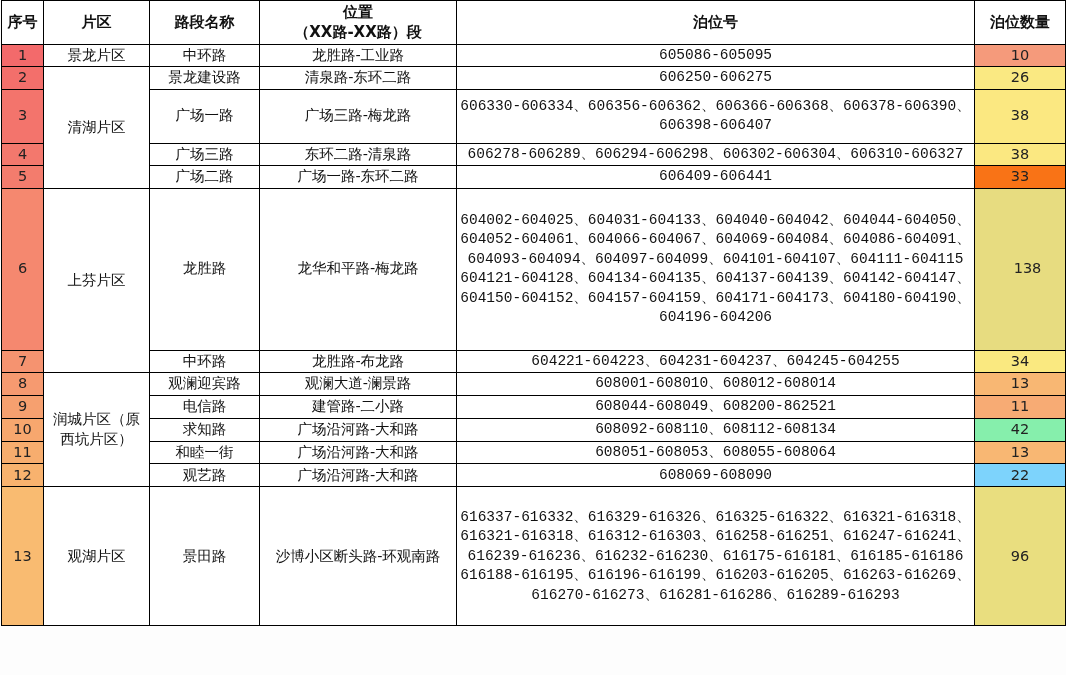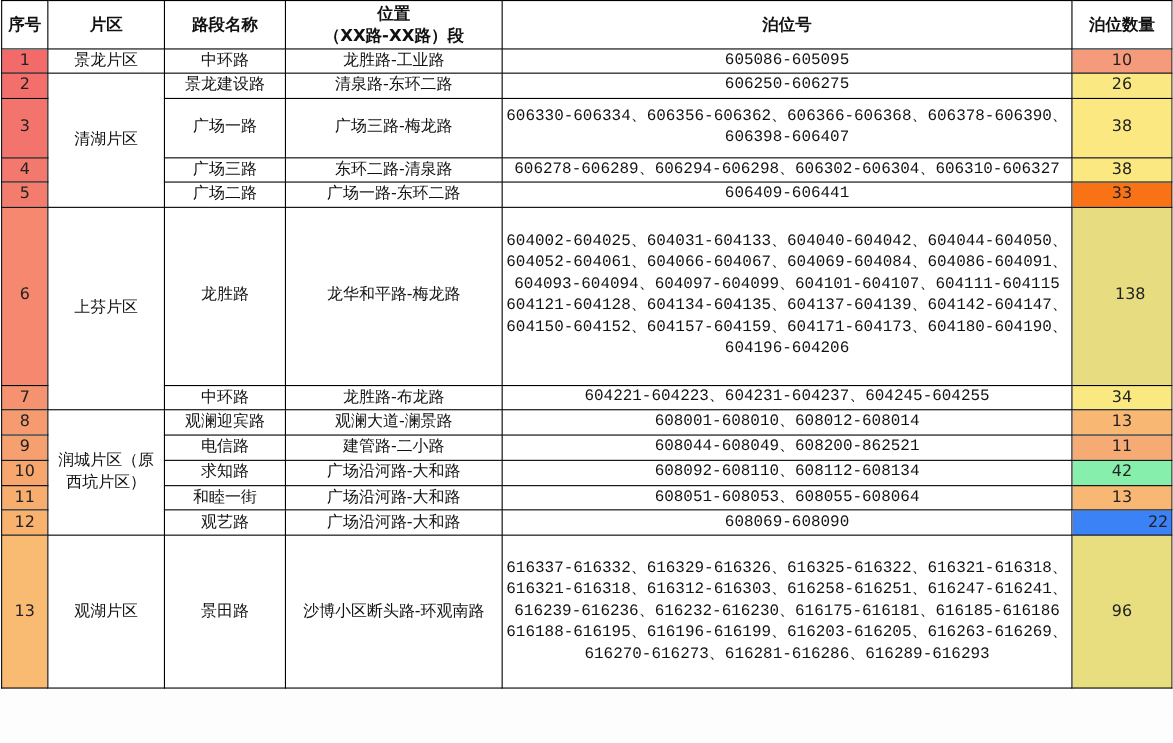--- a/index.html
+++ b/index.html
@@ -140,21 +140,21 @@
         <td>和睦一街</td>
         <td>广场沿河路-大和路</td>
         <td class="berths">608051-608053、608055-608064</td>
         <td class="count" style="background-color: rgb(248, 183, 115);">13</td>
       </tr>
       <tr style="height:23px;">
         <td class="seq" style="background-color: rgb(248, 178, 110);">12</td>
         <td>观艺路</td>
         <td>广场沿河路-大和路</td>
         <td class="berths">608069-608090</td>
-        <td class="count" style="background-color: #3b82f6; text-align: right;">22</td>
+        <td class="count" style="background-color: #7dd3fc;">22</td>
       </tr>
       <tr style="height:139px;">
         <td class="seq" style="background-color: rgb(249, 187, 113);">13</td>
         <td class="area">观湖片区</td>
         <td>景田路</td>
         <td>沙博小区断头路-环观南路</td>
         <td class="berths">616337-616332、616329-616326、616325-616322、616321-616318、616321-616318、616312-616303、616258-616251、616247-616241、616239-616236、616232-616230、616175-616181、616185-616186
 616188-616195、616196-616199、616203-616205、616263-616269、616270-616273、616281-616286、616289-616293</td>
         <td class="count" style="background-color: rgb(233, 222, 127);">96</td>
       </tr>

